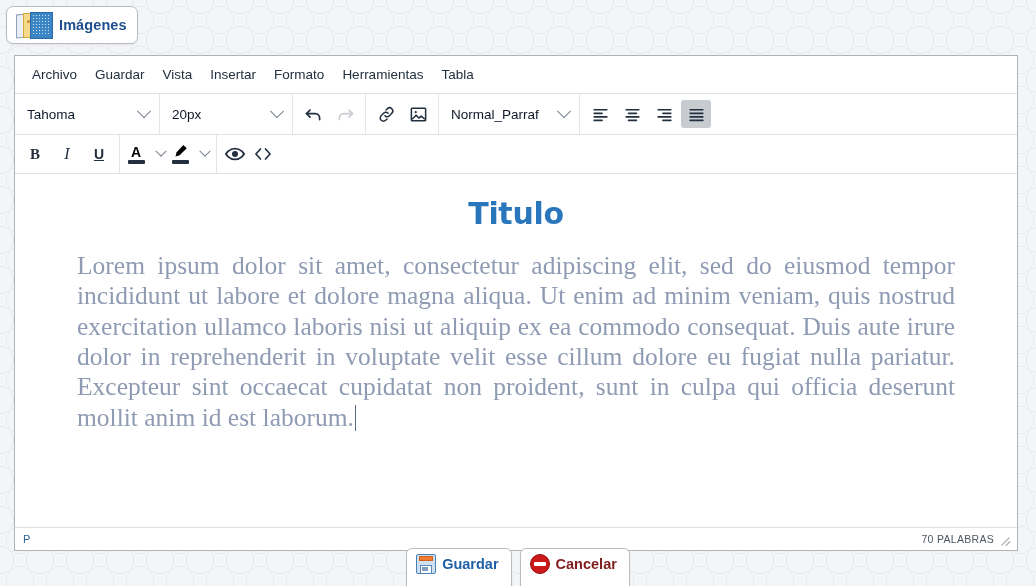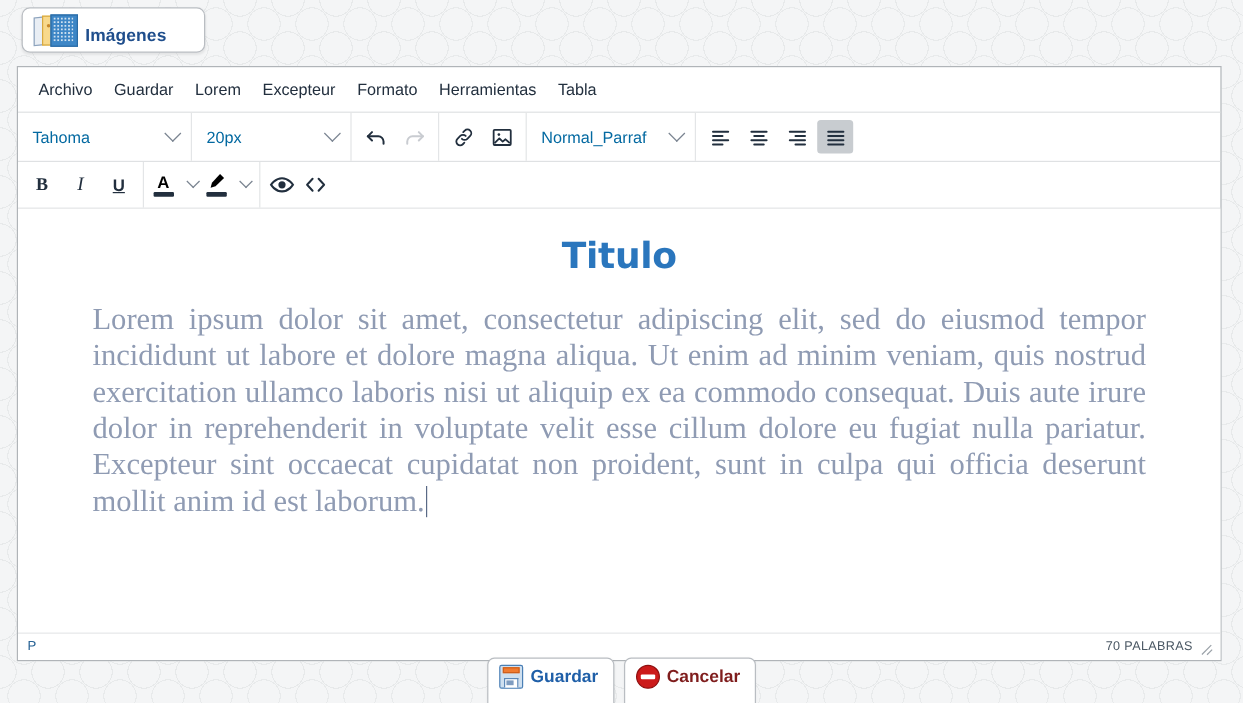--- a/index.html
+++ b/index.html
@@ -32,29 +32,28 @@
 
   
   #tab-bar {
     position: absolute;
     left: 6px;
     top: 6px;
     z-index: 3;
   }
   .tab {
     display: inline-flex;
-    align-items: flex-end;
+    align-items: center;
     gap: 7px;
     background: #ffffff;
     border: 1px solid #b9bdc2;
     border-radius: 7px;
-    padding: 5px 31px 5px 9px;
+    padding: 5px 10px 5px 9px;
     box-shadow: 0 1px 2px rgba(0,0,0,0.07);
     cursor: pointer;
-    margin-left: 12px;
   }
   .tab-label {
     color: #1f4e8c;
     font-weight: bold;
     font-size: 14.5px;
     letter-spacing: .1px;
   }
   .img-icon {
     width: 36px;
     height: 26px;
@@ -129,21 +128,21 @@
   .tb-group.last { border-right: none; }
 
   .select-btn {
     display: flex;
     align-items: center;
     justify-content: space-between;
     height: 28px;
     border-radius: 3px;
     padding: 0 6px 0 8px;
     cursor: pointer;
-    color: #0369a1;
+    color: #0f172a;
     font-size: 13.5px;
   }
   .select-font { width: 122px; }
   .select-size { width: 110px; }
   .select-para { width: 118px; }
   .caret {
     margin-left: 6px;
     width: 9px; height: 9px;
     border-right: 1.6px solid #7a8491;
     border-bottom: 1.6px solid #7a8491;
@@ -350,22 +349,22 @@
     </span>
     <span class="tab-label">Imágenes</span>
   </div>
 </div>
 
 <div id="editor">
 
   <div id="menubar">
     <div class="menu-item">Archivo</div>
     <div class="menu-item">Guardar</div>
-    <div class="menu-item">Lorem</div>
-    <div class="menu-item">Excepteur</div>
+    <div class="menu-item">Vista</div>
+    <div class="menu-item">Insertar</div>
     <div class="menu-item">Formato</div>
     <div class="menu-item">Herramientas</div>
     <div class="menu-item">Tabla</div>
   </div>
 
   <div id="toolbar1" class="toolbar">
 
     <div class="tb-group">
       <div class="select-btn select-font">
         <span>Tahoma</span>

